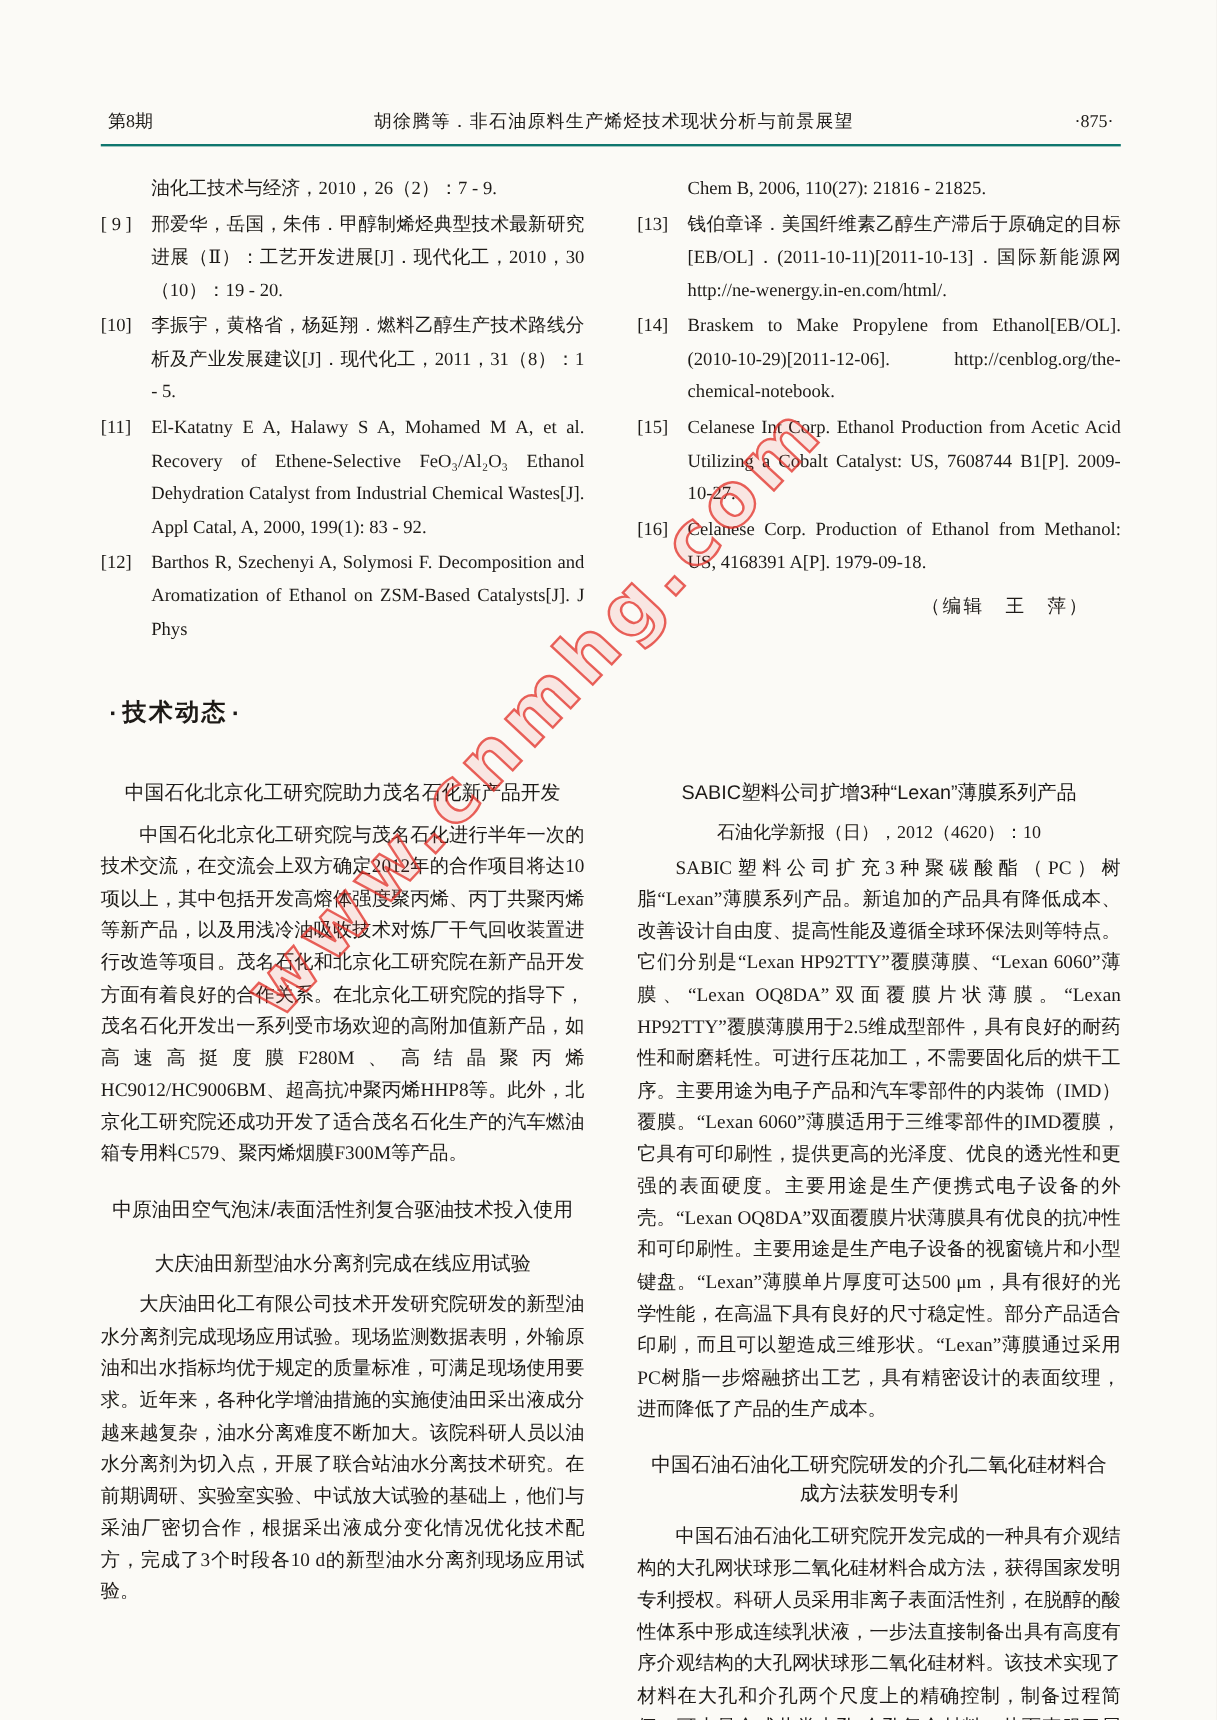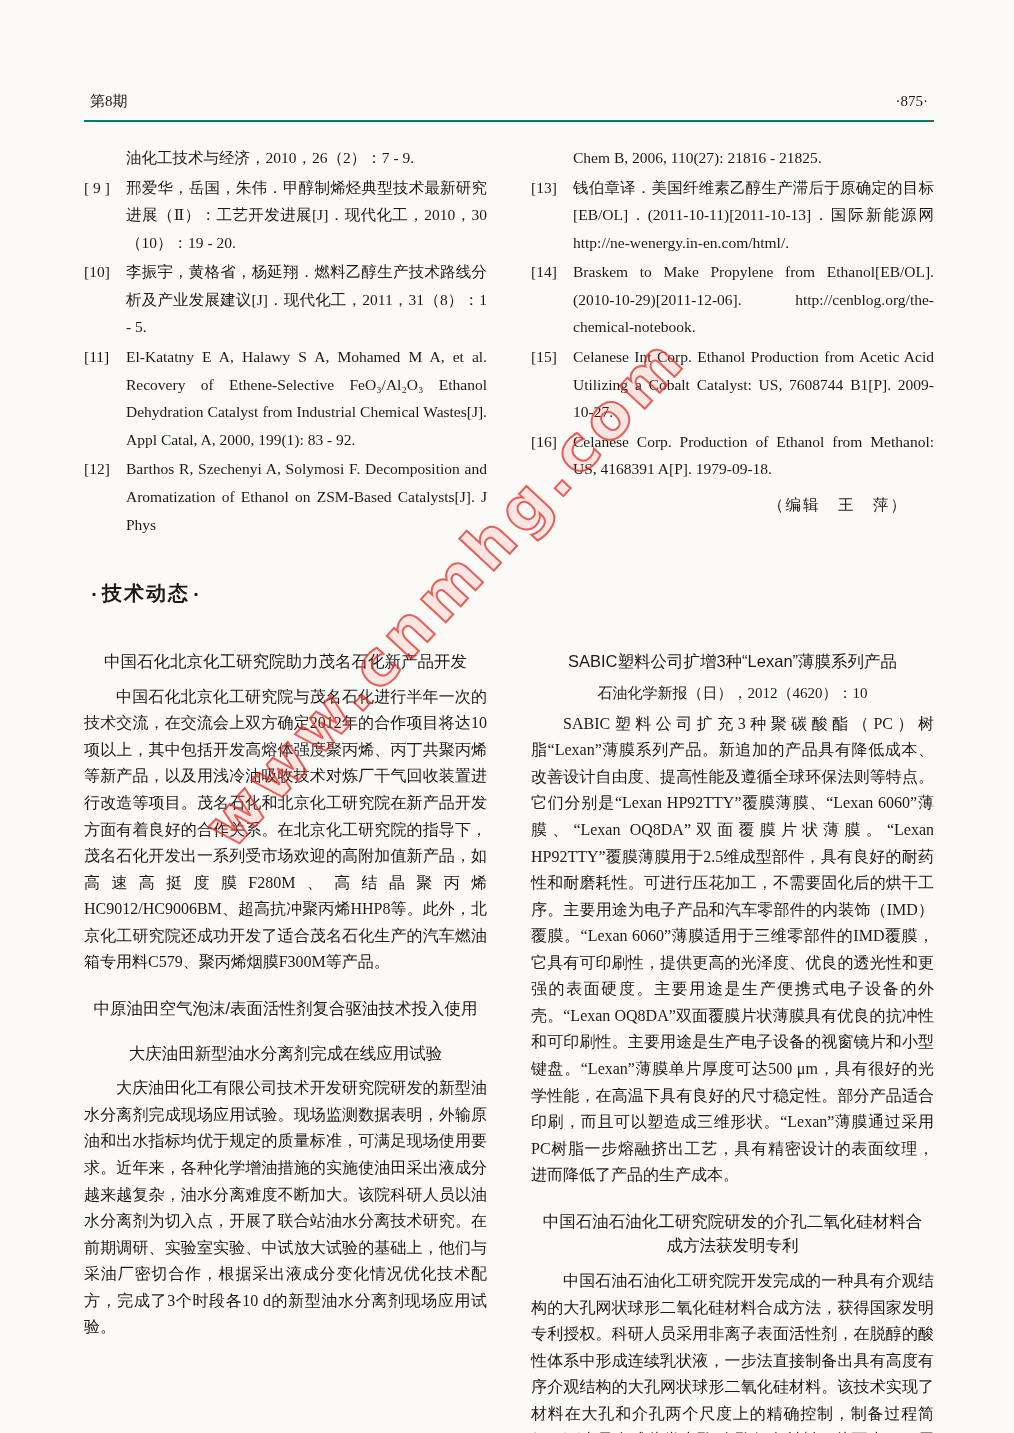--- a/index.html
+++ b/index.html
@@ -54,20 +54,21 @@
     pointer-events:none; user-select:none;
   }
 </style>
 </head>
 <body>
 
 <div class="page">
 
   <div class="header">
     <span>第8期</span>
+    <span class="mid">胡徐腾等．非石油原料生产烯烃技术现状分析与前景展望</span>
     <span>·875·</span>
   </div>
 
   <div class="cols">
     <div class="col">
       <div class="ref cont">
         <span class="ref-num"></span>
         <span>油化工技术与经济，2010，26（2）：7 - 9.</span>
       </div>
       <div class="ref">

